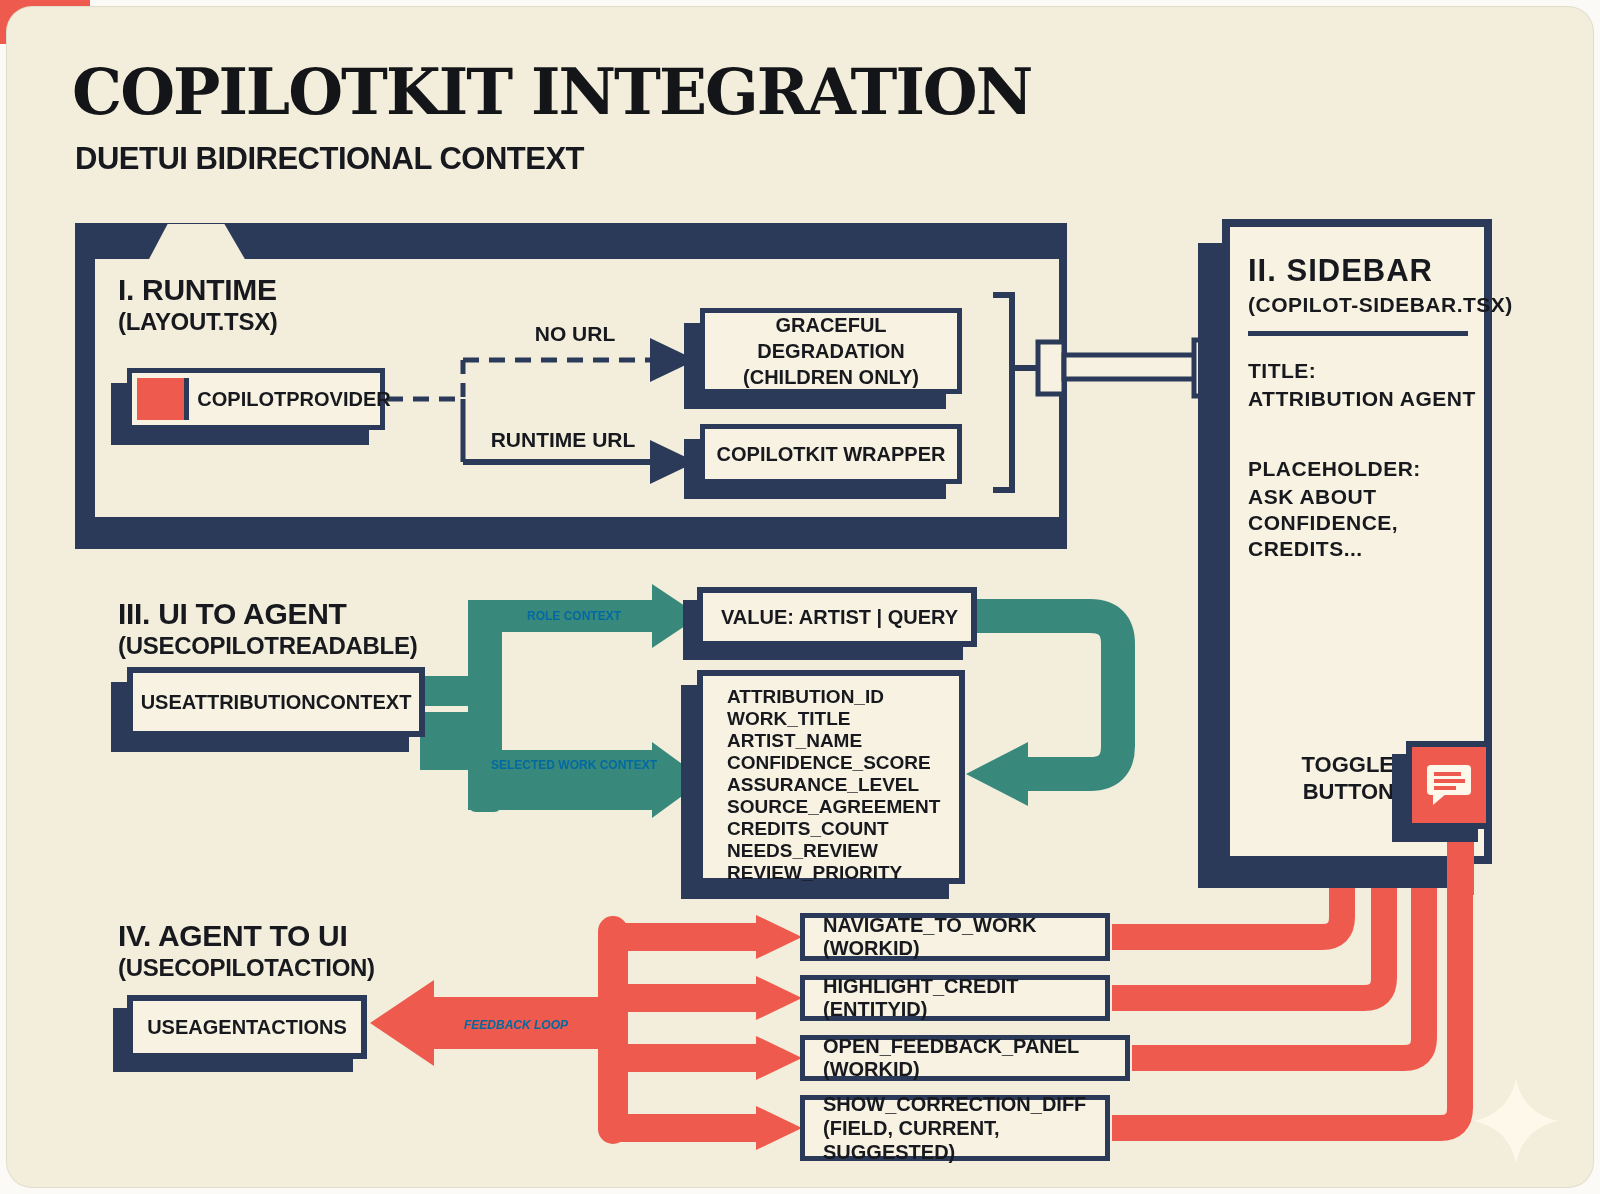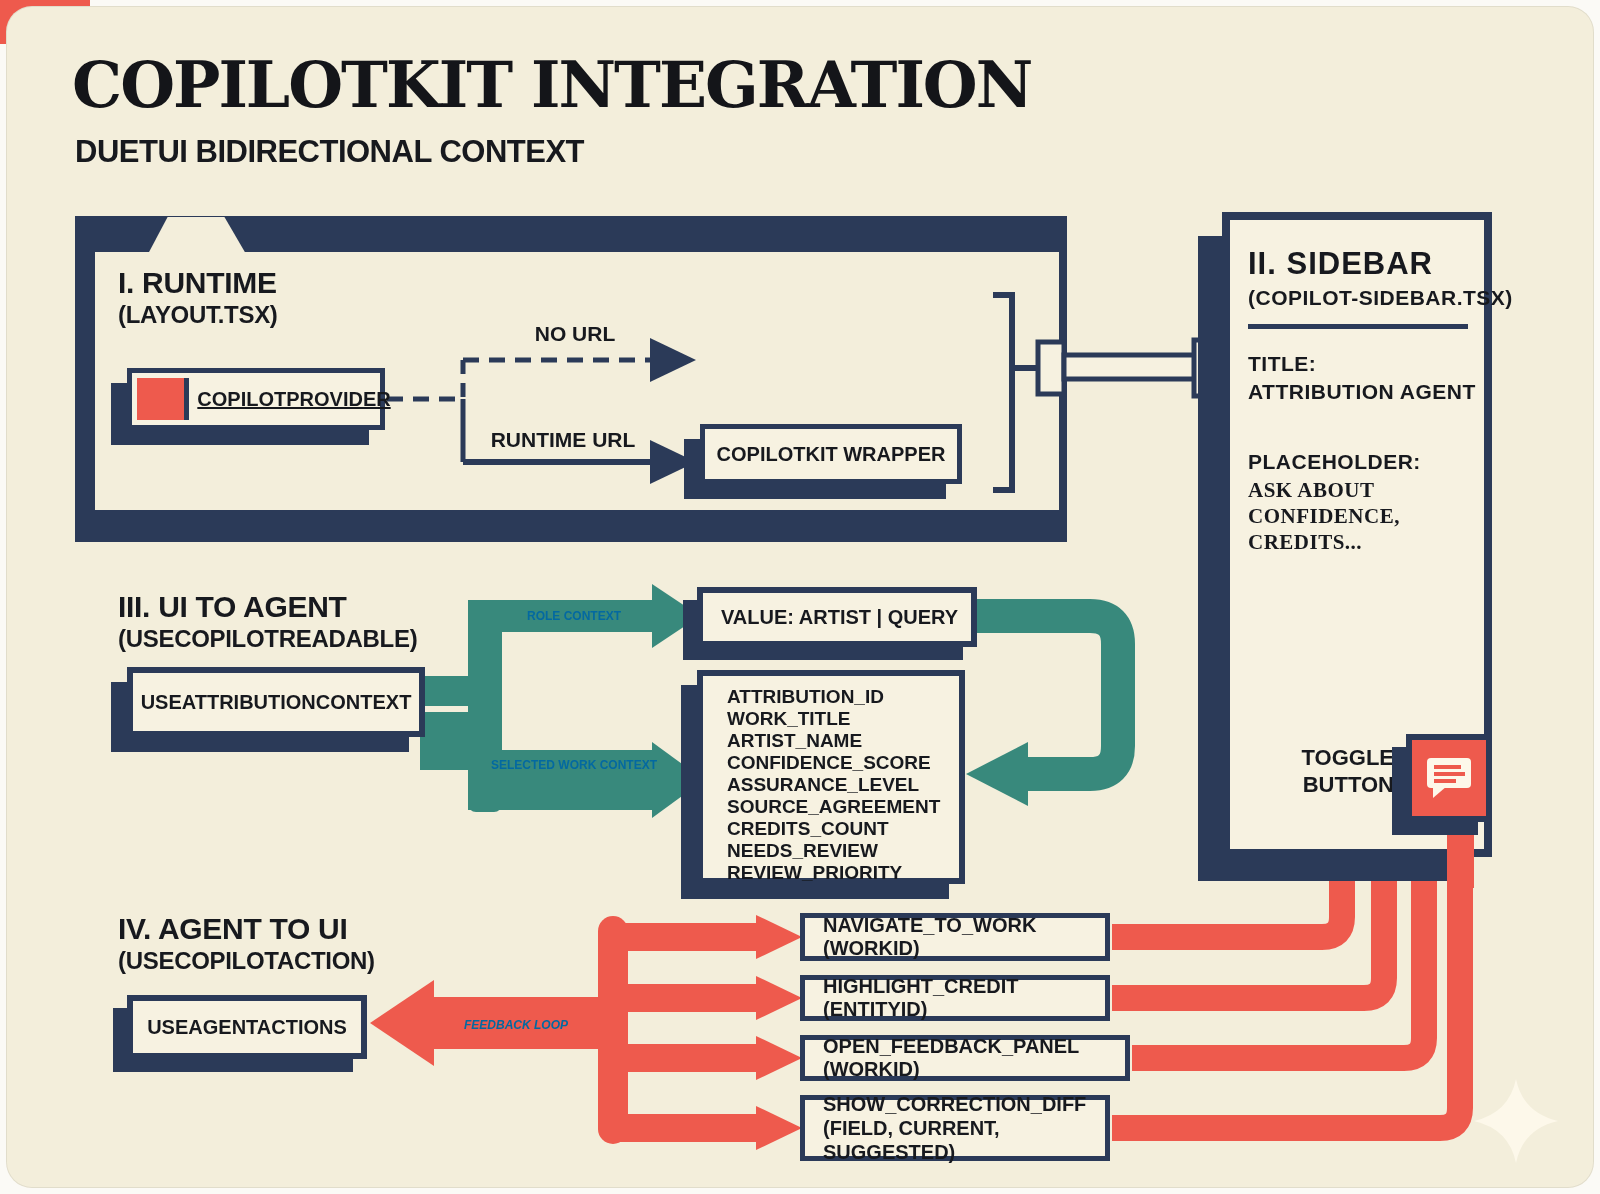--- a/index.html
+++ b/index.html
@@ -9,21 +9,21 @@
     --cream:#f3eedb;
     --boxfill:#f7f2e1;
     --ink:#17191e;
   }
   html,body{margin:0;padding:0;background:#ffffff;}
   body{font-family:"Liberation Sans",sans-serif;color:var(--ink);}
   .stage{position:relative;width:1600px;height:1194px;overflow:hidden;background:#fbfaf6;}
   .corner-accent{position:absolute;left:0;top:0;width:90px;height:44px;background:var(--red);z-index:0;}
   .card{position:absolute;inset:6px;background:var(--cream);border-radius:26px;z-index:1;
         box-shadow:0 0 0 1px rgba(0,0,0,.07) inset;}
-  .abs{position:absolute;}
+  .abs{position:absolute;margin-top:7px;}
   svg.wires{position:absolute;left:0;top:0;width:1600px;height:1194px;z-index:3;}
 
   .title{left:72px;top:48px;font-family:"DejaVu Serif",serif;font-weight:700;
          font-size:63px;letter-spacing:-2px;color:#141519;z-index:4;}
   .subtitle{left:75px;top:134px;font-weight:700;font-size:31px;letter-spacing:-.5px;z-index:4;}
 
   .sec-h{font-weight:700;font-size:30px;letter-spacing:-.3px;z-index:5;}
   .sec-s{font-weight:700;font-size:24px;letter-spacing:-.3px;z-index:5;}
 
   .folder{left:75px;top:216px;width:992px;height:326px;box-sizing:border-box;
@@ -128,38 +128,42 @@
   <div class="abs title">COPILOTKIT INTEGRATION</div>
   <div class="abs subtitle">DUETUI BIDIRECTIONAL CONTEXT</div>
 
   <div class="abs folder"></div>
   <div class="abs folder-tab"></div>
   <div class="abs sec-h" style="left:118px;top:266px;">I. RUNTIME</div>
   <div class="abs sec-s" style="left:118px;top:301px;">(LAYOUT.TSX)</div>
 
   <div class="nbox sh" style="left:127px;top:368px;width:258px;height:62px;">
     <span class="node-accent"></span>
-    <span style="margin-left:76px;text-decoration:underline;">COPILOTPROVIDER</span>
+    <span style="margin-left:76px;">COPILOTPROVIDER</span>
   </div>
 
   <div class="lbl" style="left:505px;top:322px;width:140px;">NO URL</div>
+  <div class="nbox sh" style="left:700px;top:308px;width:262px;height:86px;flex-direction:column;line-height:26px;">
+    <div>GRACEFUL DEGRADATION</div>
+    <div>(CHILDREN ONLY)</div>
+  </div>
 
   <div class="lbl" style="left:478px;top:428px;width:170px;">RUNTIME URL</div>
   <div class="nbox sh" style="left:700px;top:424px;width:262px;height:60px;">
     <span>COPILOTKIT WRAPPER</span>
   </div>
 
   <div class="abs sidebar"></div>
   <div class="abs sb-h">II. SIDEBAR</div>
   <div class="abs sb-s">(COPILOT-SIDEBAR.TSX)</div>
   <div class="abs sb-div"></div>
   <div class="abs sb-lab" style="left:1248px;top:352px;">TITLE:</div>
   <div class="abs sb-val" style="left:1248px;top:379px;">ATTRIBUTION AGENT</div>
   <div class="abs sb-lab" style="left:1248px;top:450px;">PLACEHOLDER:</div>
-  <div class="abs sb-val" style="left:1248px;top:477px;width:212px;font-family:Liberation Serif, serif;">ASK ABOUT CONFIDENCE, CREDITS...</div>
+  <div class="abs sb-val" style="left:1248px;top:477px;width:212px;">ASK ABOUT CONFIDENCE, CREDITS...</div>
 
   <div class="abs toggle-label">TOGGLE BUTTON</div>
   <div class="abs toggle-pipe"></div>
   <div class="abs toggle">
     <svg width="48" height="44" viewBox="0 0 48 44">
       <rect x="2" y="2" width="44" height="30" rx="4" fill="#fdf8ea"></rect>
       <polygon points="8,30 22,30 8,42" fill="#fdf8ea"></polygon>
       <rect x="9" y="9" width="27" height="4" fill="#ee5a4d"></rect>
       <rect x="9" y="16" width="31" height="4" fill="#ee5a4d"></rect>
       <rect x="9" y="23" width="22" height="4" fill="#ee5a4d"></rect>

